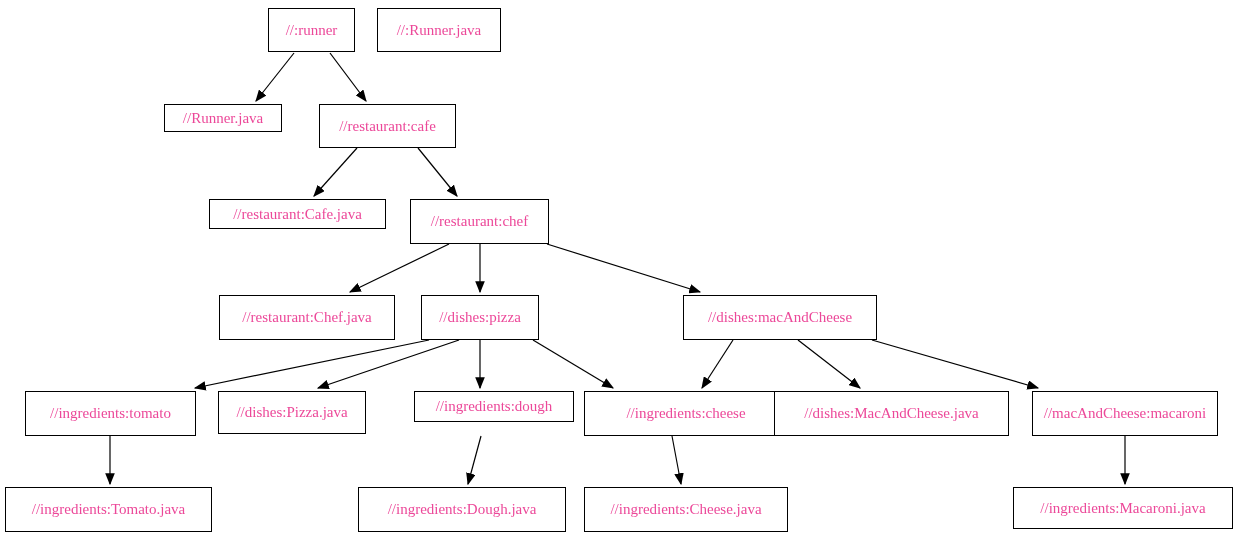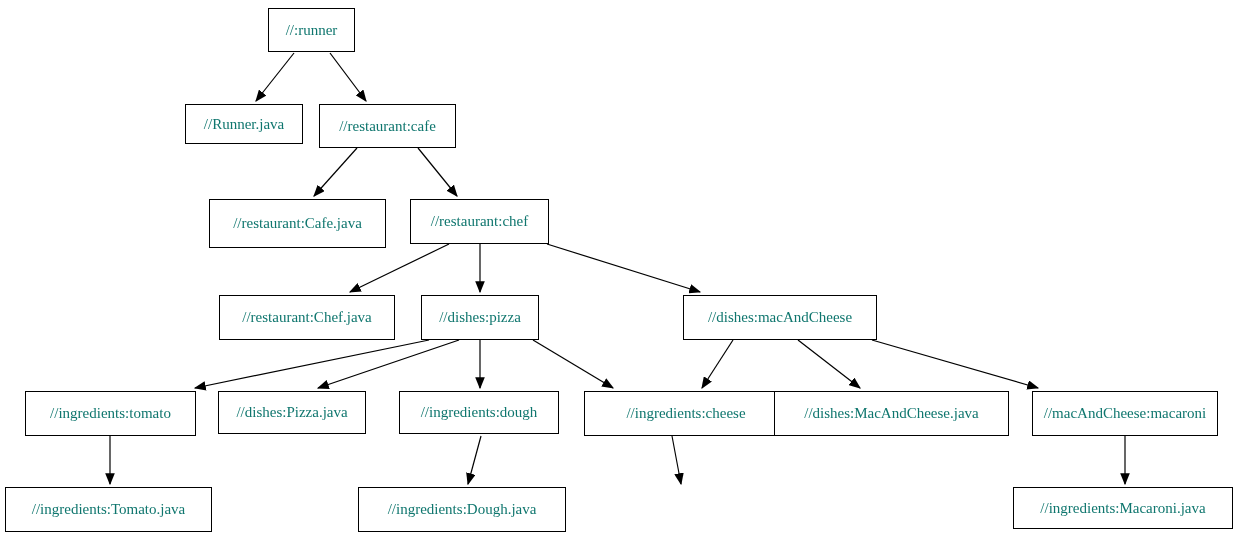--- a/index.html
+++ b/index.html
@@ -24,21 +24,21 @@
   .node {
     position: absolute;
     z-index: 2;
     box-sizing: border-box;
     background: #ffffff;
     border: 1px solid #000000;
     display: flex;
     align-items: center;
     justify-content: center;
     font-size: 15px;
-    color: #0f766e;
+    color: #ec4899;
     white-space: nowrap;
   }
 </style>
 </head>
 <body>
 
 <div class="canvas">
 
   <svg class="edges" width="1242" height="539" viewBox="0 0 1242 539">
     <defs>
@@ -60,35 +60,37 @@
     <line x1="733" y1="340" x2="702" y2="388" stroke="#000" stroke-width="1.2" marker-end="url(#arrow)"></line>
     <line x1="798" y1="340" x2="860" y2="388" stroke="#000" stroke-width="1.2" marker-end="url(#arrow)"></line>
     <line x1="872" y1="340" x2="1038" y2="388" stroke="#000" stroke-width="1.2" marker-end="url(#arrow)"></line>
     <line x1="110" y1="436" x2="110" y2="484" stroke="#000" stroke-width="1.2" marker-end="url(#arrow)"></line>
     <line x1="481" y1="436" x2="468" y2="484" stroke="#000" stroke-width="1.2" marker-end="url(#arrow)"></line>
     <line x1="672" y1="436" x2="681" y2="484" stroke="#000" stroke-width="1.2" marker-end="url(#arrow)"></line>
     <line x1="1125" y1="436" x2="1125" y2="484" stroke="#000" stroke-width="1.2" marker-end="url(#arrow)"></line>
   </svg>
 
   <div class="node" style="left:268px;  top:8px;   width:87px;  height:44px">//:runner</div>
+  <div class="node" style="left:377px;  top:8px;   width:124px; height:44px">//:Runner.java</div>
 
-  <div class="node" style="left:185px;  top:104px; width:118px; height:40px">//Runner.java</div>
+  <div class="node" style="left:164px;  top:104px; width:118px; height:28px">//Runner.java</div>
   <div class="node" style="left:319px;  top:104px; width:137px; height:44px">//restaurant:cafe</div>
 
-  <div class="node" style="left:209px;  top:199px; width:177px; height:49px">//restaurant:Cafe.java</div>
+  <div class="node" style="left:209px;  top:199px; width:177px; height:30px">//restaurant:Cafe.java</div>
   <div class="node" style="left:410px;  top:199px; width:139px; height:45px">//restaurant:chef</div>
 
   <div class="node" style="left:421px;  top:295px; width:118px; height:45px">//dishes:pizza</div>
   <div class="node" style="left:219px;  top:295px; width:176px; height:45px">//restaurant:Chef.java</div>
   <div class="node" style="left:683px;  top:295px; width:194px; height:45px">//dishes:macAndCheese</div>
 
   <div class="node" style="left:25px;   top:391px; width:171px; height:45px">//ingredients:tomato</div>
   <div class="node" style="left:218px;  top:391px; width:148px; height:43px">//dishes:Pizza.java</div>
-  <div class="node" style="left:399px;  top:391px; width:160px; height:43px">//ingredients:dough</div>
+  <div class="node" style="left:414px;  top:391px; width:160px; height:31px">//ingredients:dough</div>
   <div class="node" style="left:584px;  top:391px; width:204px; height:45px">//ingredients:cheese</div>
   <div class="node" style="left:774px;  top:391px; width:235px; height:45px">//dishes:MacAndCheese.java</div>
   <div class="node" style="left:1032px; top:391px; width:186px; height:45px">//macAndCheese:macaroni</div>
 
   <div class="node" style="left:5px;    top:487px; width:207px; height:45px">//ingredients:Tomato.java</div>
   <div class="node" style="left:358px;  top:487px; width:208px; height:45px">//ingredients:Dough.java</div>
+  <div class="node" style="left:584px;  top:487px; width:204px; height:45px">//ingredients:Cheese.java</div>
   <div class="node" style="left:1013px; top:487px; width:220px; height:42px">//ingredients:Macaroni.java</div>
 
 </div>
 
 </body></html>

